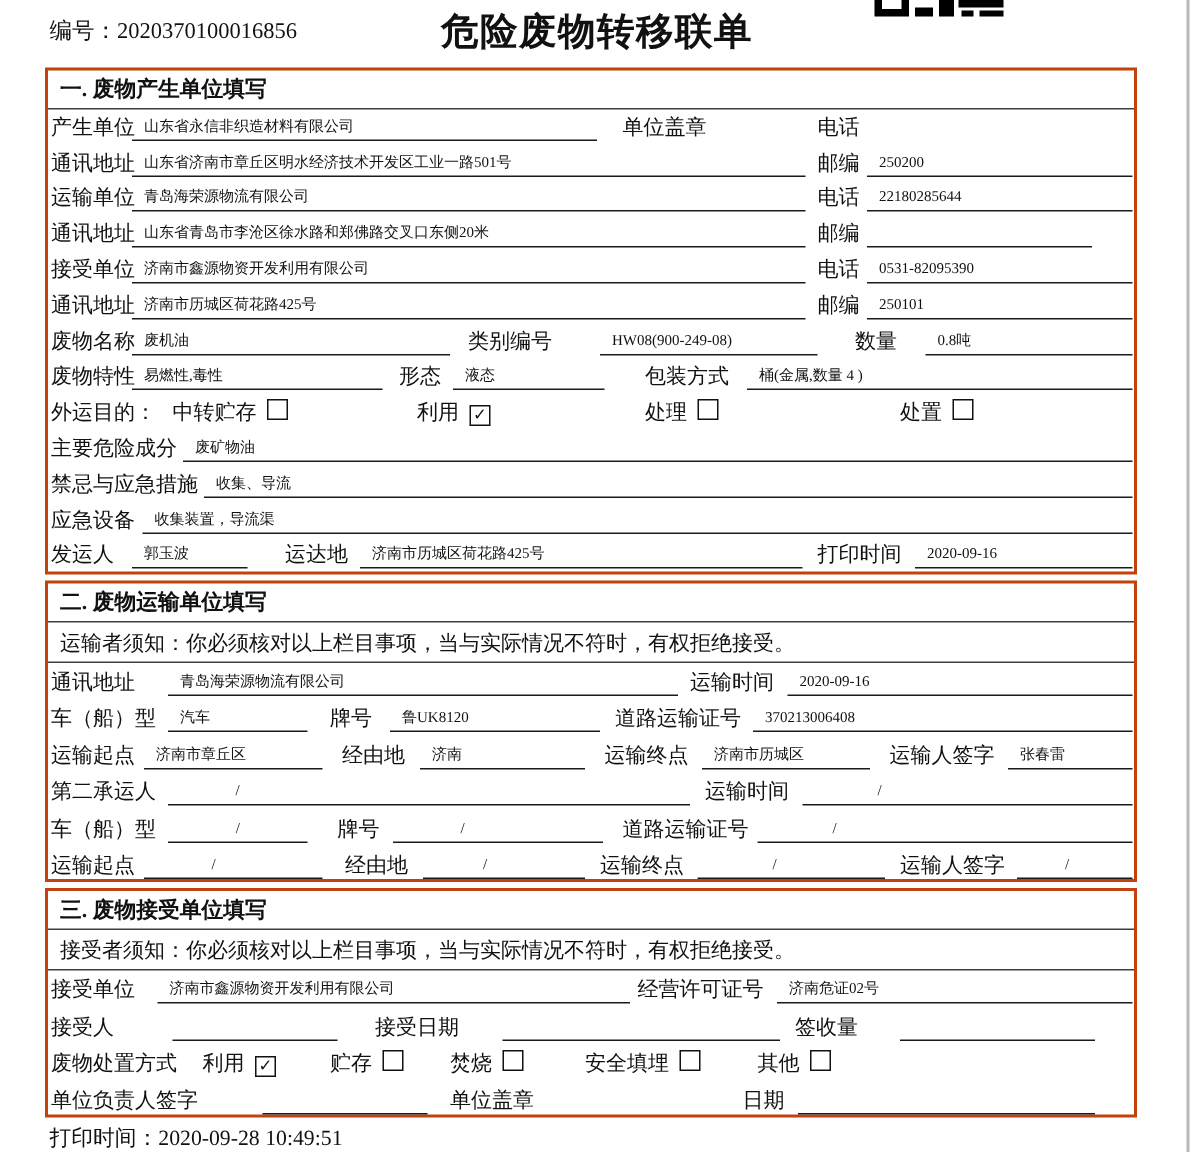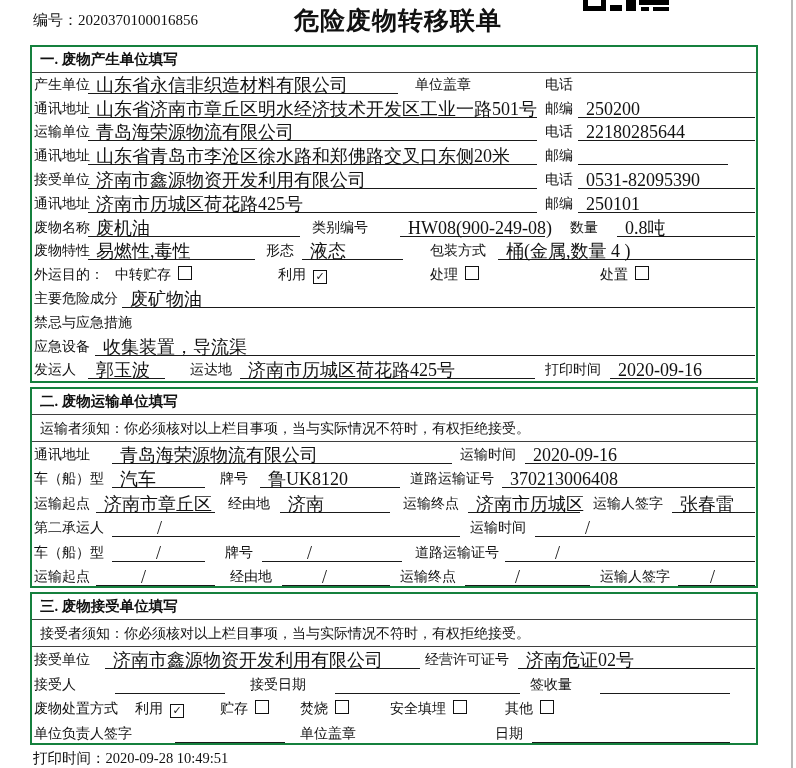--- a/index.html
+++ b/index.html
@@ -4,31 +4,31 @@
 <style>
   html,body{margin:0;padding:0;background:#fff;}
   .page{position:relative;width:796px;height:768px;background:#ffffff;overflow:hidden;
         font-family:"Liberation Serif","DejaVu Serif",serif;color:#111;}
   .serial{position:absolute;left:33px;top:11px;font-size:15px;white-space:nowrap;}
   .doc-title{position:absolute;left:0;right:0;top:4px;text-align:center;font-size:25px;
              font-weight:bold;letter-spacing:1px;white-space:nowrap;}
   .qr{position:absolute;left:583px;top:0;width:86px;height:12px;}
   .qr div{position:absolute;background:#000;}
   .edge{position:absolute;left:791px;top:0;width:2px;height:768px;background:#b9b9b9;}
-  .sec{position:absolute;left:30px;width:728px;border:2px solid #15803d;background:#fff;box-sizing:border-box;}
+  .sec{position:absolute;left:30px;width:728px;border:2px solid #c2410c;background:#fff;box-sizing:border-box;}
   .sec-h{height:22px;border-bottom:1.6px solid #3f3f3f;font-weight:bold;font-size:14.5px;
          padding:3px 0 0 8px;box-sizing:content-box;}
   .notice{height:21px;border-bottom:1.6px solid #3f3f3f;font-size:14px;padding:5px 0 0 8px;white-space:nowrap;}
   .row{position:relative;}
   .r1 .row{height:23.8px;}
   .r2 .row{height:24.5px;}
   .r3 .row{height:24.75px;}
   .l{position:absolute;bottom:3px;font-size:14px;white-space:nowrap;}
   .u{position:absolute;bottom:3px;height:18px;line-height:18px;border-bottom:1.2px solid #1a1a1a;
-     font-size:18px;padding-left:8px;white-space:nowrap;box-sizing:border-box;overflow:visible;}
+     font-size:10px;padding-left:8px;white-space:nowrap;box-sizing:border-box;overflow:visible;}
   .ctr{padding-left:0;text-align:center;}
   .cb{display:inline-block;width:12px;height:12px;border:1.2px solid #111;margin-left:7px;
       vertical-align:-1px;font-size:11px;line-height:12px;text-align:center;font-family:"DejaVu Sans",sans-serif;}
   .footer{position:absolute;left:33px;top:749px;font-size:14.5px;white-space:nowrap;}
 </style>
 </head>
 <body>
 
 <div class="page">
 
@@ -118,20 +118,21 @@
       <span class="l" style="left:568px"><span>处置</span><span class="cb"></span></span>
     </div>
 
     <div class="row">
       <span class="l" style="left:2px">主要危险成分</span>
       <span class="u" style="left:90px;width:633px">废矿物油</span>
     </div>
 
     <div class="row">
       <span class="l" style="left:2px">禁忌与应急措施</span>
+      <span class="u" style="left:104px;width:619px">收集、导流</span>
     </div>
 
     <div class="row">
       <span class="l" style="left:2px">应急设备</span>
       <span class="u" style="left:63px;width:660px">收集装置，导流渠</span>
     </div>
 
     <div class="row">
       <span class="l" style="left:2px">发运人</span>
       <span class="u" style="left:56px;width:77px">郭玉波</span>

